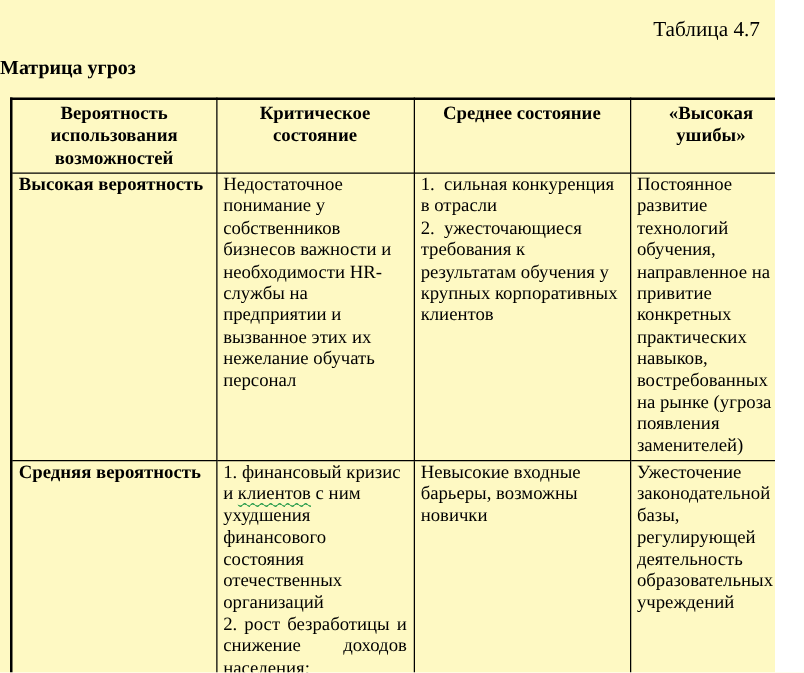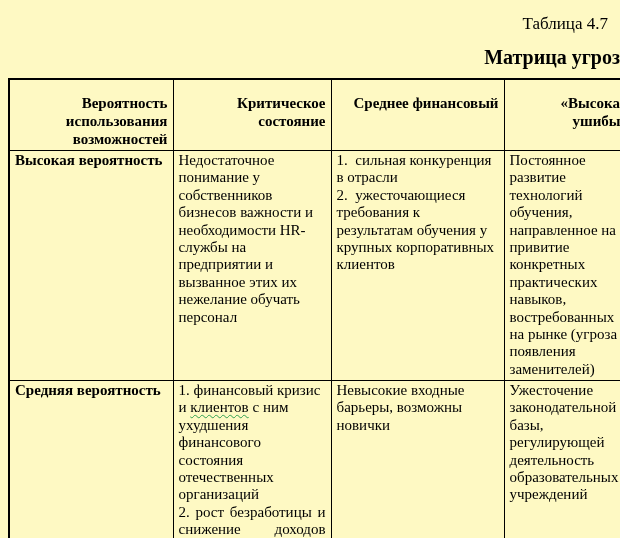--- a/index.html
+++ b/index.html
@@ -19,43 +19,43 @@
     position: absolute;
     top: 14px;
     right: 12px;
     font-size: 17px;
   }
   .doc-title {
     position: absolute;
     top: 46px;
     left: 0;
     right: 0;
-    text-align: right;
-    font-size: 20px;
+    text-align: left;
+    font-size: 16px;
     font-weight: bold;
   }
   table.matrix {
     position: absolute;
     top: 78px;
     left: 8px;
     width: 625px;
     border-collapse: collapse;
     table-layout: fixed;
     border: 2px solid #000000;
   }
   table.matrix th,
   table.matrix td {
     border: 1px solid #000000;
     vertical-align: top;
     padding: 1px 5px 2px 5px;
   }
   table.matrix th {
     font-weight: bold;
-    text-align: right;
-    padding-top: 14px;
+    text-align: center;
+    padding-top: 2px;
     line-height: 1.2;
   }
   .row-label { font-weight: bold; margin-top: 30px; }
   .justify { text-align: justify; }
   .pre { white-space: pre-wrap; }
   p.cell-par { margin: 0; }
   .grammar-flag {
     text-decoration: underline;
     text-decoration-style: wavy;
     text-decoration-color: #2e9e4f;
@@ -77,21 +77,21 @@
       <col style="width:164px">
       <col style="width:158px">
       <col style="width:173px">
       <col style="width:130px">
     </colgroup>
 
     <tbody>
         <tr style="height:55px">
       <th>Вероятность использования возможностей</th>
       <th>Критическое состояние</th>
-      <th>Среднее финансовый</th>
+      <th>Среднее состояние</th>
       <th>«Высокая ушибы»</th>
     </tr>
 
     <tr style="height:220px">
       <td class="row-label">Высокая вероятность</td>
       <td>
         <p class="cell-par">Недостаточное понимание у собственников бизнесов важности и необходимости HR-службы на предприятии и вызванное этих их нежелание обучать персонал</p>
       </td>
       <td>
         <p class="cell-par pre">1.  сильная конкуренция в отрасли</p>

